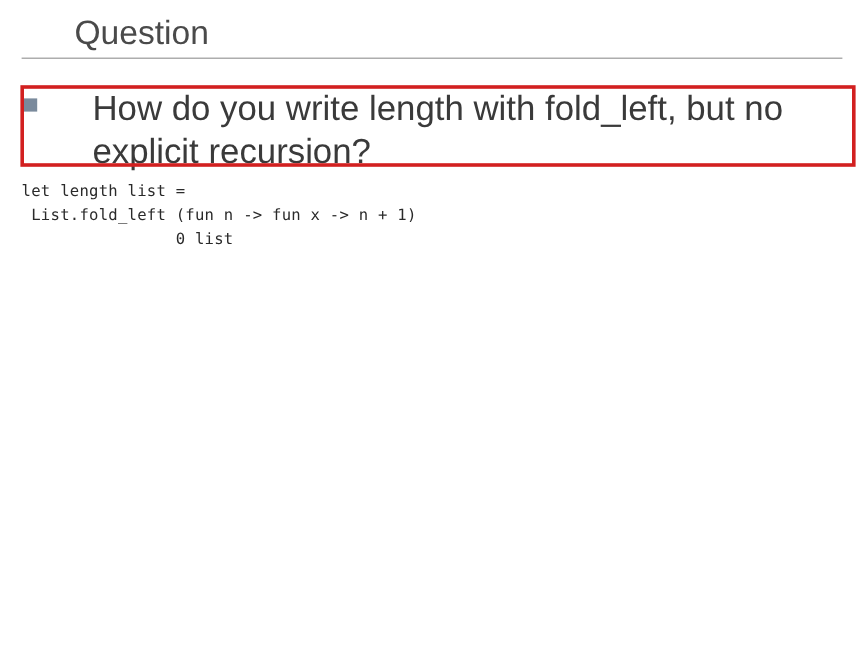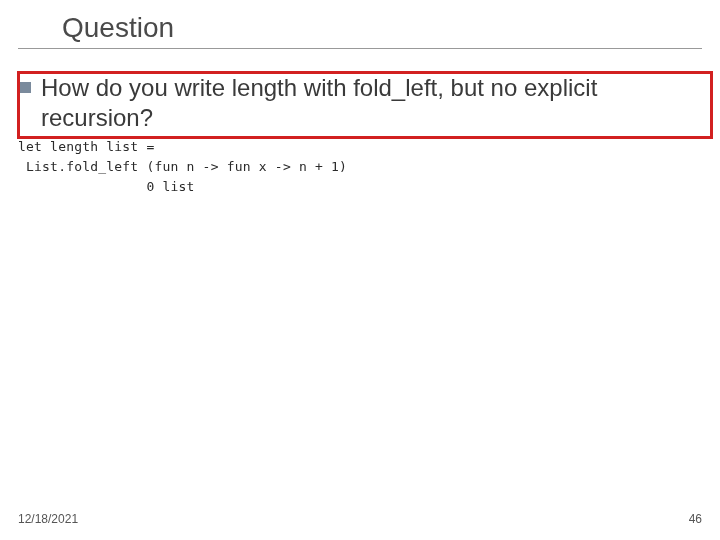--- a/index.html
+++ b/index.html
@@ -48,23 +48,24 @@
   .bullet {
     width: 11px;
     height: 11px;
     background: #7a8a9c;
     flex-shrink: 0;
     margin-top: 9px;
     margin-right: 10px;
     margin-left: 2px;
   }
   .question-text {
-    font-size: 24px;
+    font-size: 29px;
     color: #3a3a3a;
     line-height: 1.25;
+    margin-left: 36px;
   }
   .redbox {
     position: absolute;
     border: 3px solid #d22020;
     top: -2px;
     left: -1px;
     width: 696px;
     height: 68px;
     pointer-events: none;
   }
@@ -100,17 +101,13 @@
     <div class="question-line">
       <div class="bullet"></div>
       <div class="question-text">How do you write length with fold_left, but no explicit recursion?</div>
     </div>
   </div>
 
   <pre class="code2">let length list =
  List.fold_left (fun n -&gt; fun x -&gt; n + 1)
                 0 list</pre>
 
-  <div class="footer">
-    <span>12/18/2021</span>
-    <span>46</span>
-  </div>
 </div>
 
 </body></html>

